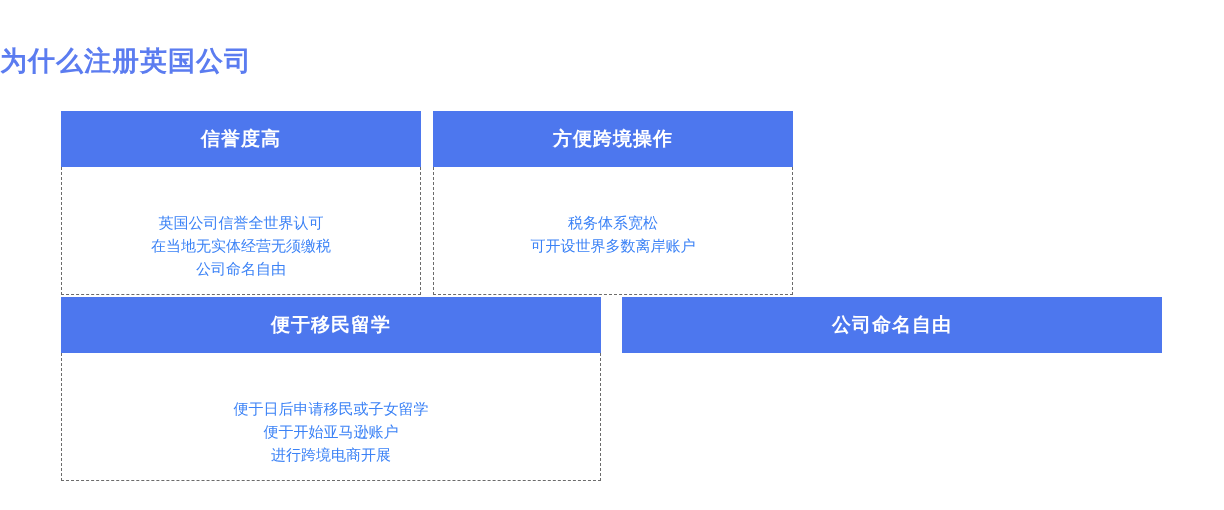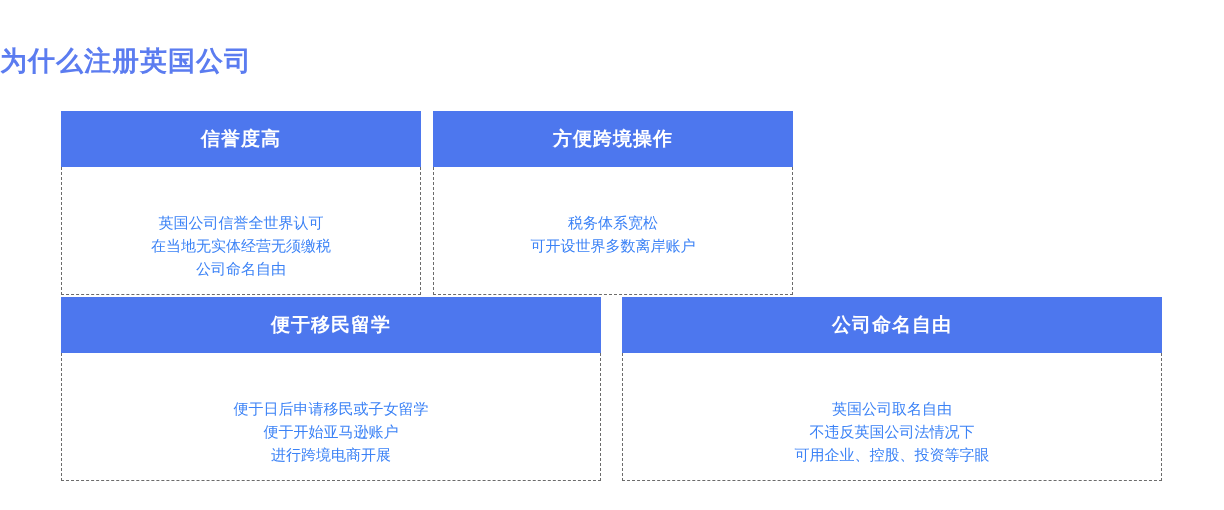--- a/index.html
+++ b/index.html
@@ -104,20 +104,15 @@
     <div class="card-header">便于移民留学</div>
     <div class="card-body">
       <span class="card-line">便于日后申请移民或子女留学</span>
       <span class="card-line">便于开始亚马逊账户</span>
       <span class="card-line">进行跨境电商开展</span>
     </div>
   </div>
 
   <div class="card" id="card-4">
     <div class="card-header">公司命名自由</div>
-    <div class="card-body">
-      <span class="card-line">英国公司取名自由</span>
-      <span class="card-line">不违反英国公司法情况下</span>
-      <span class="card-line">可用企业、控股、投资等字眼</span>
-    </div>
   </div>
 
 </div>
 
 </body></html>

